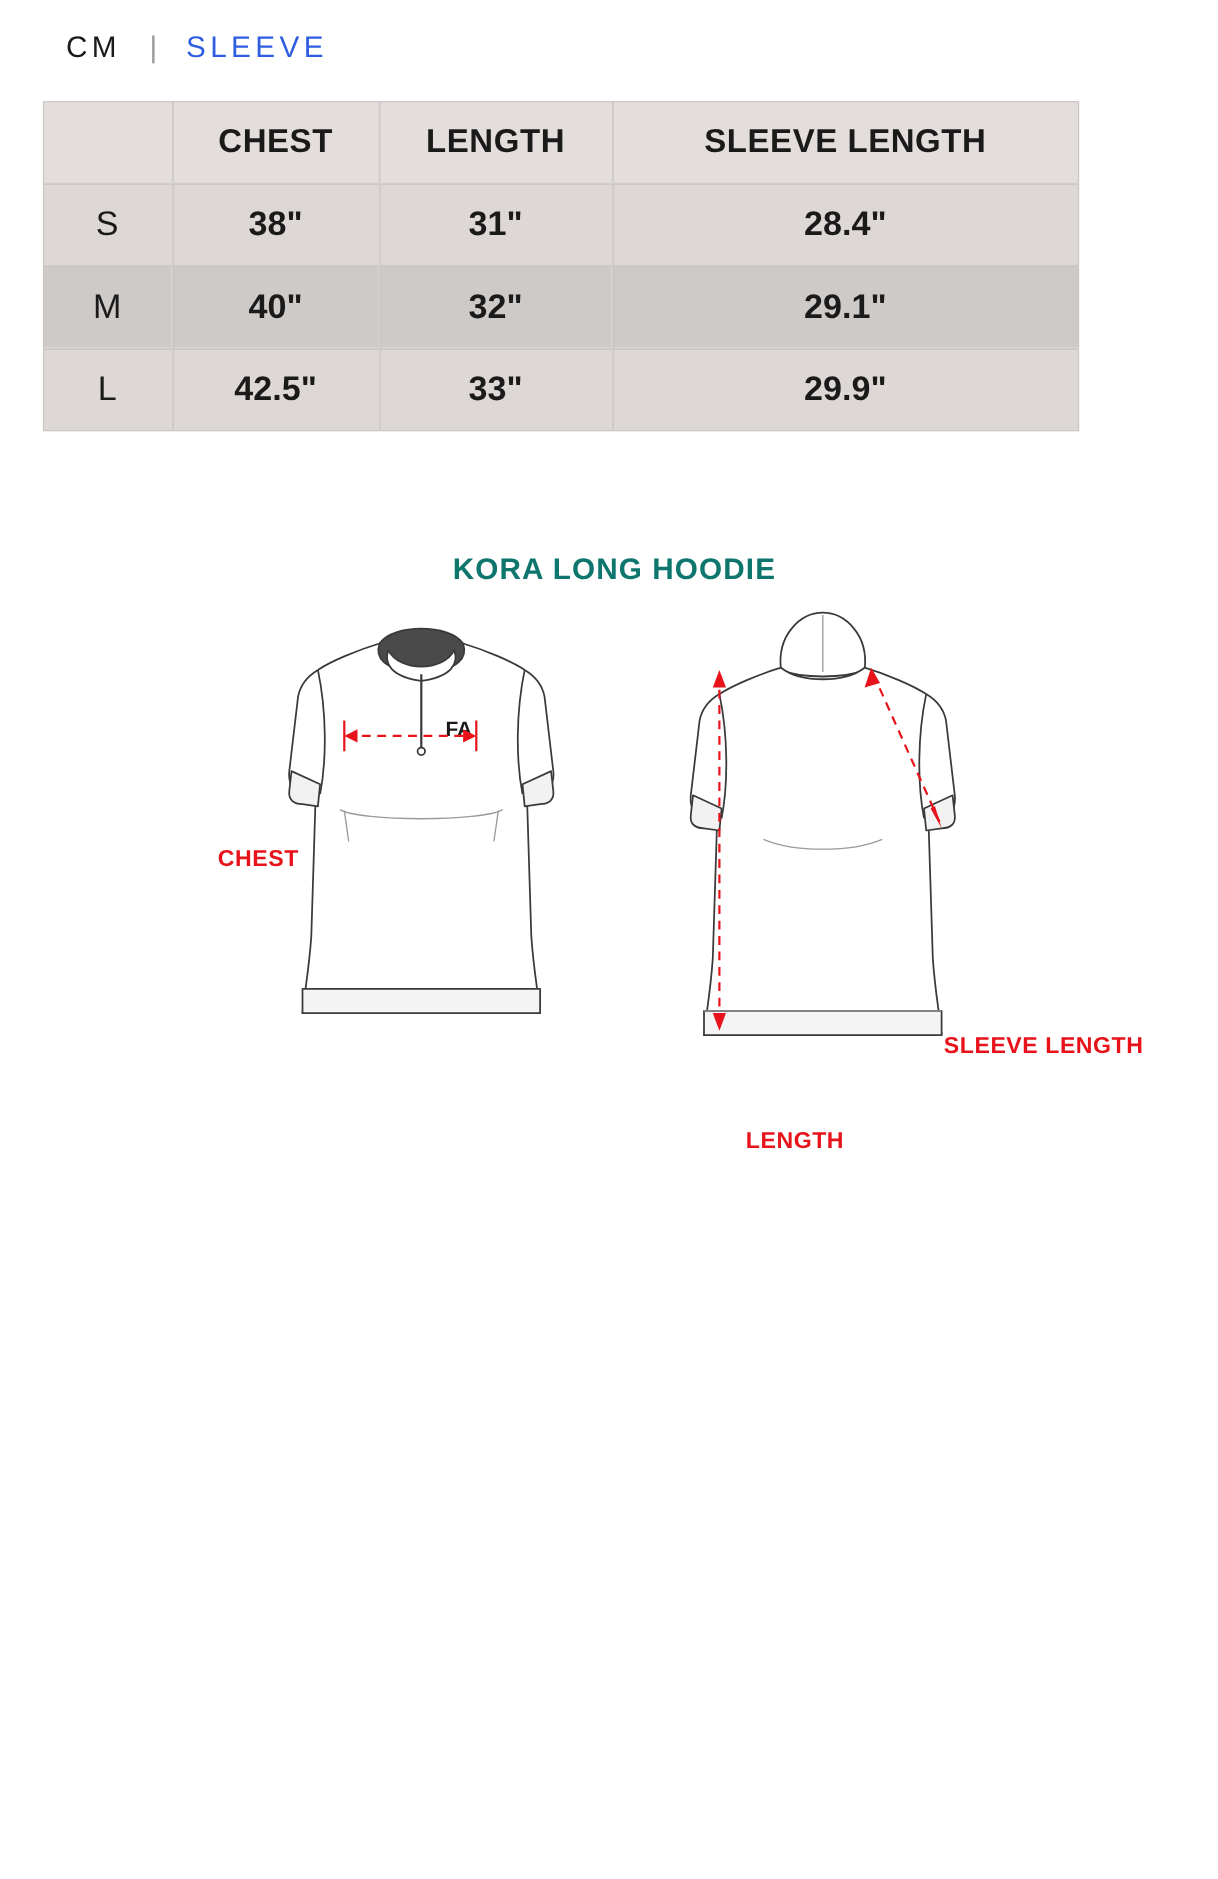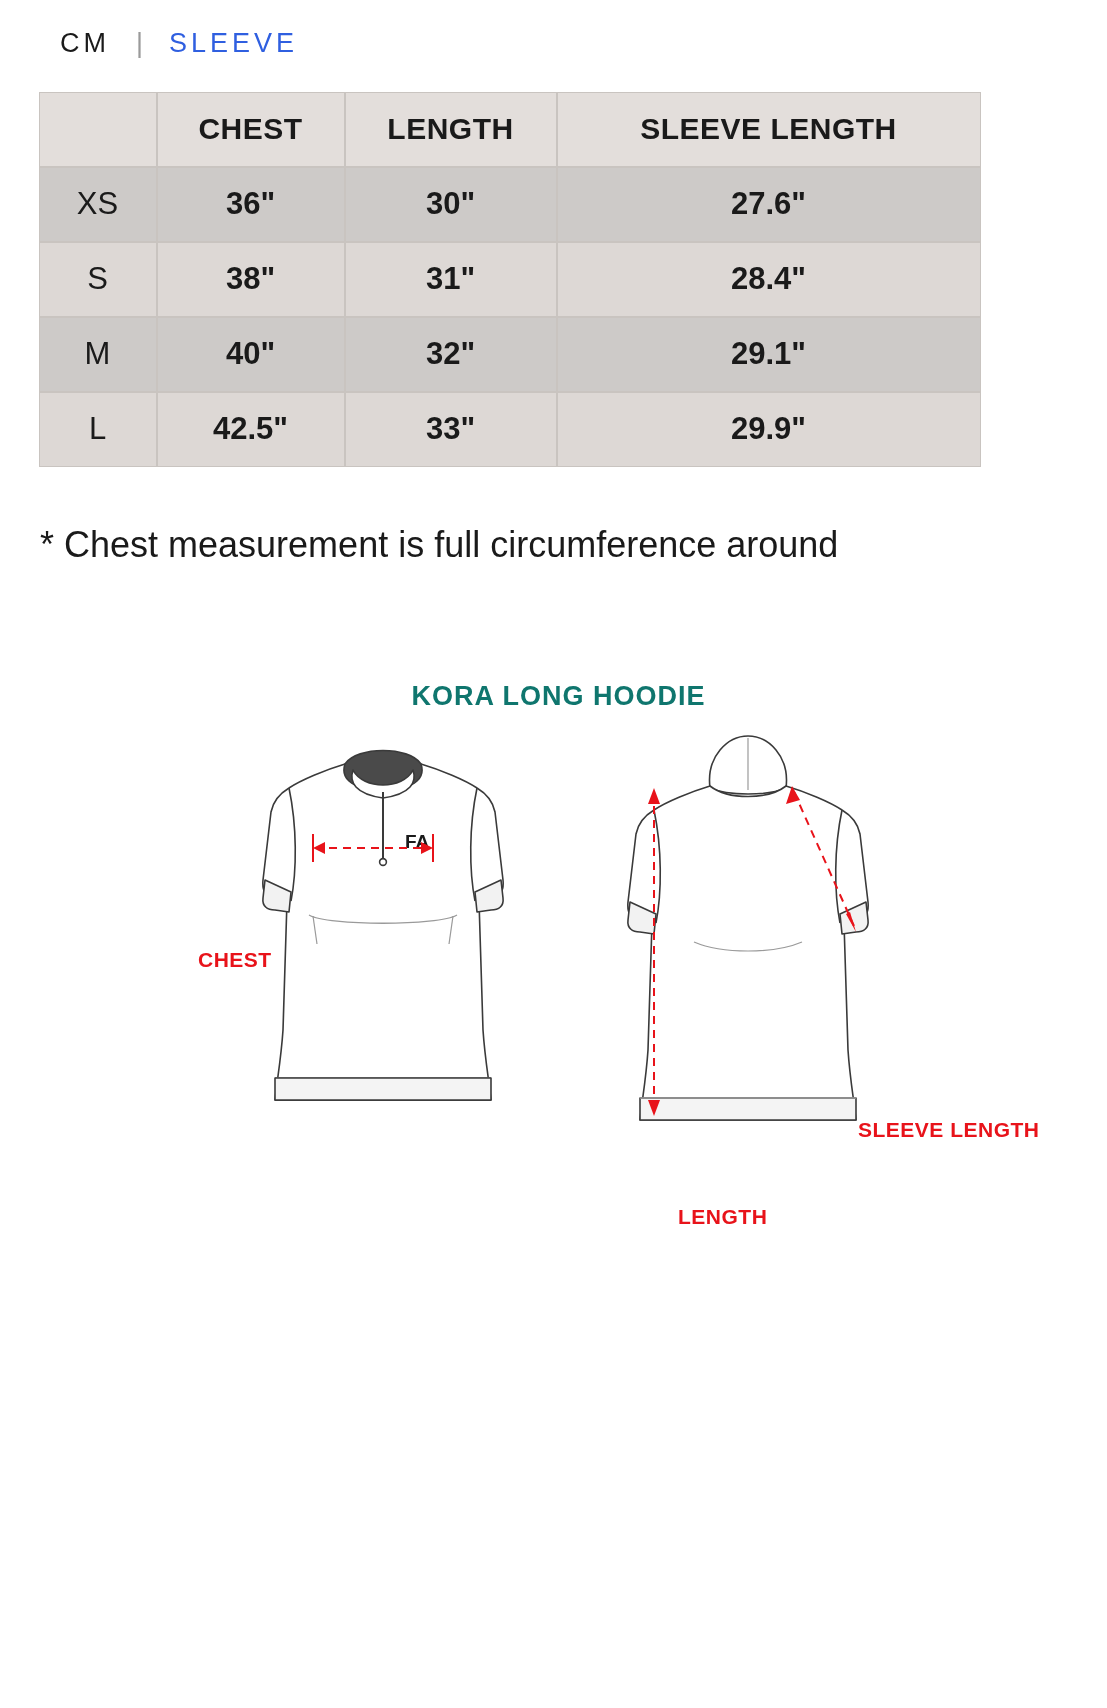--- a/index.html
+++ b/index.html
@@ -150,26 +150,20 @@
       </colgroup>
       <thead>
         <tr>
           <th class="blank"></th>
           <th>CHEST</th>
           <th>LENGTH</th>
           <th>SLEEVE LENGTH</th>
         </tr>
       </thead>
       <tbody>
-        <tr class="row-dark">
-          <td class="size-cell">XS</td>
-          <td>36"</td>
-          <td>30"</td>
-          <td>27.6"</td>
-        </tr>
         <tr class="row-light">
           <td class="size-cell">S</td>
           <td>38"</td>
           <td>31"</td>
           <td>28.4"</td>
         </tr>
         <tr class="row-dark">
           <td class="size-cell">M</td>
           <td>40"</td>
           <td>32"</td>
@@ -178,21 +172,20 @@
         <tr class="row-light">
           <td class="size-cell">L</td>
           <td>42.5"</td>
           <td>33"</td>
           <td>29.9"</td>
         </tr>
       </tbody>
     </table>
   </div>
 
-  <div class="note">* Chest measurement is full circumference around</div>
 
   <div class="figure">
     <div class="figure-title">KORA LONG HOODIE</div>
 
     <div class="garments">
 
       <span class="label label-chest">CHEST</span>
       <span class="label label-sleeve">SLEEVE LENGTH</span>
       <span class="label label-length">LENGTH</span>
 

